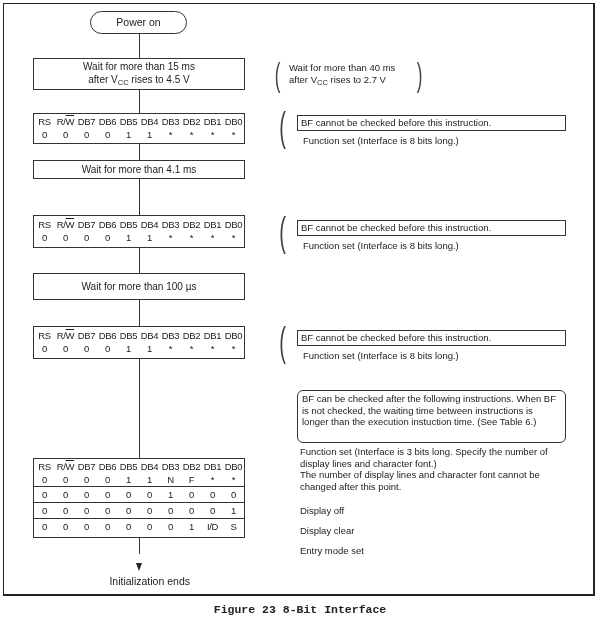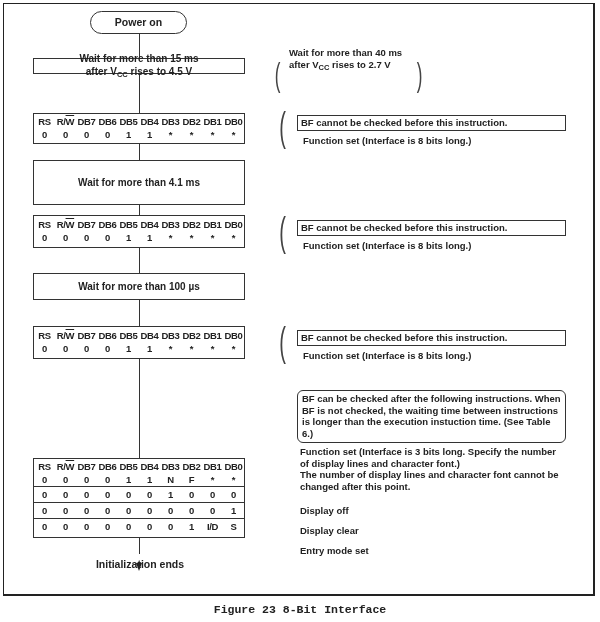--- a/index.html
+++ b/index.html
@@ -1,18 +1,18 @@
 <!DOCTYPE html>
 <html><head>
 <meta charset="utf-8">
 <style>
   html, body { margin: 0; padding: 0; background: #fff; }
   body { width: 600px; height: 622px; position: relative; overflow: hidden;
          font-family: "Liberation Sans", sans-serif; color: #222; font-size: 10px; }
-  .abs { position: absolute; font-weight: bold; }
+  .abs { position: absolute; }
   .frame { left: 3px; top: 3px; width: 592px; height: 593px; border: 1px solid #222;
            border-right-width: 2px; border-bottom-width: 2px; box-sizing: border-box; }
   .pill { left: 90px; top: 11px; width: 97px; height: 23px; border: 1px solid #333;
           border-radius: 12px; box-sizing: border-box; text-align: center; line-height: 21px; font-size: 10.5px; }
   .vline { left: 139px; width: 1px; background: #333; }
   .box { left: 33px; width: 212px; border: 1px solid #333; box-sizing: border-box; background: #fff; }
   .wait { text-align: center; font-size: 10px; line-height: 13px; display: flex;
           flex-direction: column; justify-content: center; }
   .sub { font-size: 7.5px; vertical-align: -2px; }
   table.instr { border-collapse: collapse; width: 100%; font-size: 9.5px; table-layout: fixed; }
@@ -29,21 +29,21 @@
 </style>
 </head>
 <body>
 
 <div class="abs frame"></div>
 
 <div class="abs vline" style="top:34px;height:520px;"></div>
 
 <div class="abs pill">Power on</div>
 
-<div class="abs box wait" style="top:58px;height:16px;">
+<div class="abs box wait" style="top:58px;height:32px;">
   <div>Wait for more than 15 ms</div>
   <div><span>after V</span><span class="sub">CC</span><span> rises to 4.5 V</span></div>
 </div>
 
 <div class="abs box" style="top:113px;height:31px;padding-top:1px;">
   <table class="instr">
     <tbody>
         <tr>
       <td>RS</td>
       <td><span>R/</span><span class="ovl">W</span></td>
@@ -65,21 +65,21 @@
           <td>1</td>
           <td>*</td>
           <td>*</td>
           <td>*</td>
           <td>*</td>
     </tr>
   </tbody>
     </table>
 </div>
 
-<div class="abs box wait" style="top:160px;height:45px;text-align:center;">
+<div class="abs box wait" style="top:160px;height:19px;text-align:center;">
   <div>Wait for more than 4.1 ms</div>
 </div>
 
 <div class="abs box" style="top:215px;height:33px;padding-top:2px;">
   <table class="instr">
     <tbody>
         <tr>
       <td>RS</td>
       <td><span>R/</span><span class="ovl">W</span></td>
       <td>DB7</td>
@@ -203,24 +203,24 @@
           <td>0</td>
           <td>1</td>
           <td>I/D</td>
           <td>S</td>
     </tr>
   </tbody>
     </table>
 </div>
 
 <div class="abs arrowhead" style="left:136px;top:563px;"></div>
-<div class="abs" style="left:90px;top:558px;width:100px;text-align:center;font-size:10.5px;">Initialization ends</div>
+<div class="abs" style="left:90px;top:575px;width:100px;text-align:right;font-size:10.5px;">Initialization ends</div>
 
 <div class="abs paren" style="left:272px;top:57px;">(</div>
-<div class="abs note" style="left:289px;top:47px;">
+<div class="abs note" style="left:289px;top:62px;">
   <div>Wait for more than 40 ms</div>
   <div><span>after V</span><span class="sub">CC</span><span> rises to 2.7 V</span></div>
 </div>
 <div class="abs paren" style="left:414px;top:57px;">)</div>
 
 <div class="abs paren" style="left:276px;top:107px;font-size:40px;">(</div>
 <div class="abs bfbox note" style="top:115px;height:16px;">BF cannot be checked before this instruction.</div>
 <div class="abs note" style="left:303px;top:135px;">Function set  (Interface is 8 bits long.)</div>
 
 <div class="abs paren" style="left:276px;top:212px;font-size:40px;">(</div>

